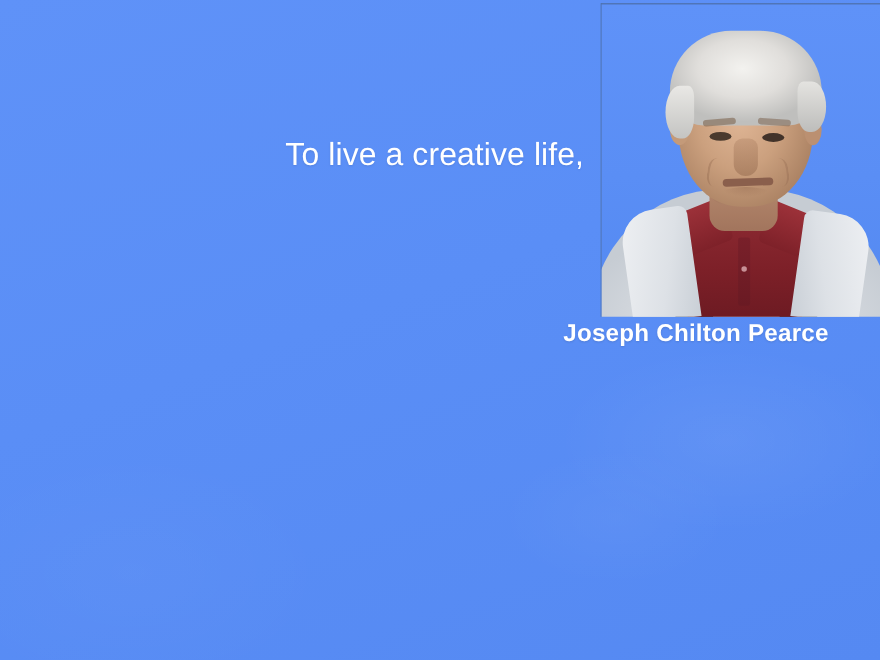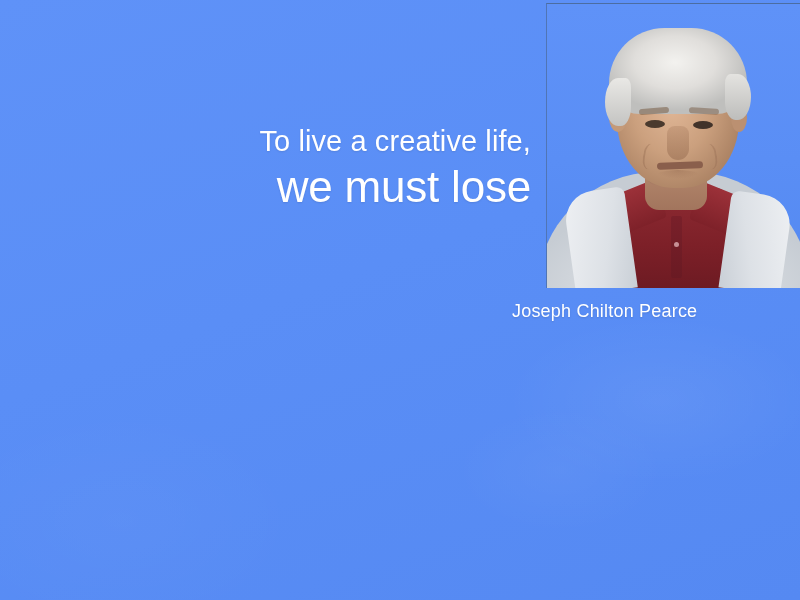--- a/index.html
+++ b/index.html
@@ -350,39 +350,38 @@
     width: 58px;
     height: 22px;
     background: radial-gradient(ellipse 30px 12px at 50% 0%, rgba(150,108,82,0.45), rgba(150,108,82,0) 75%);
     border-radius: 50%;
   }
 
   
   #attribution {
     position: absolute;
     left: 512px;
-    top: 301px;
-    font-size: 18px;
-    font-weight: 400;
+    top: 290px;
+    font-size: 22px;
+    font-weight: 700;
     color: #ffffff;
     letter-spacing: 0.2px;
     white-space: nowrap;
     text-shadow: 0 1px 2px rgba(0,0,0,0.12);
   }
 </style>
 </head>
 <body>
 
 <div id="slide">
 
   <div id="slide-bg-texture"></div>
 
   <div id="quote-block">
     <span class="quote-line" id="quote-line-1">To live a creative life,</span>
-    <span class="quote-line" id="quote-line-2">we must lose</span>
   </div>
 
   <div id="portrait-frame">
     <div id="portrait-sky"></div>
     <div id="subject">
       <div class="shoulders"></div>
       <div class="vest-left"></div>
       <div class="vest-right"></div>
       <div class="shirt"></div>
       <div class="placket"></div>

